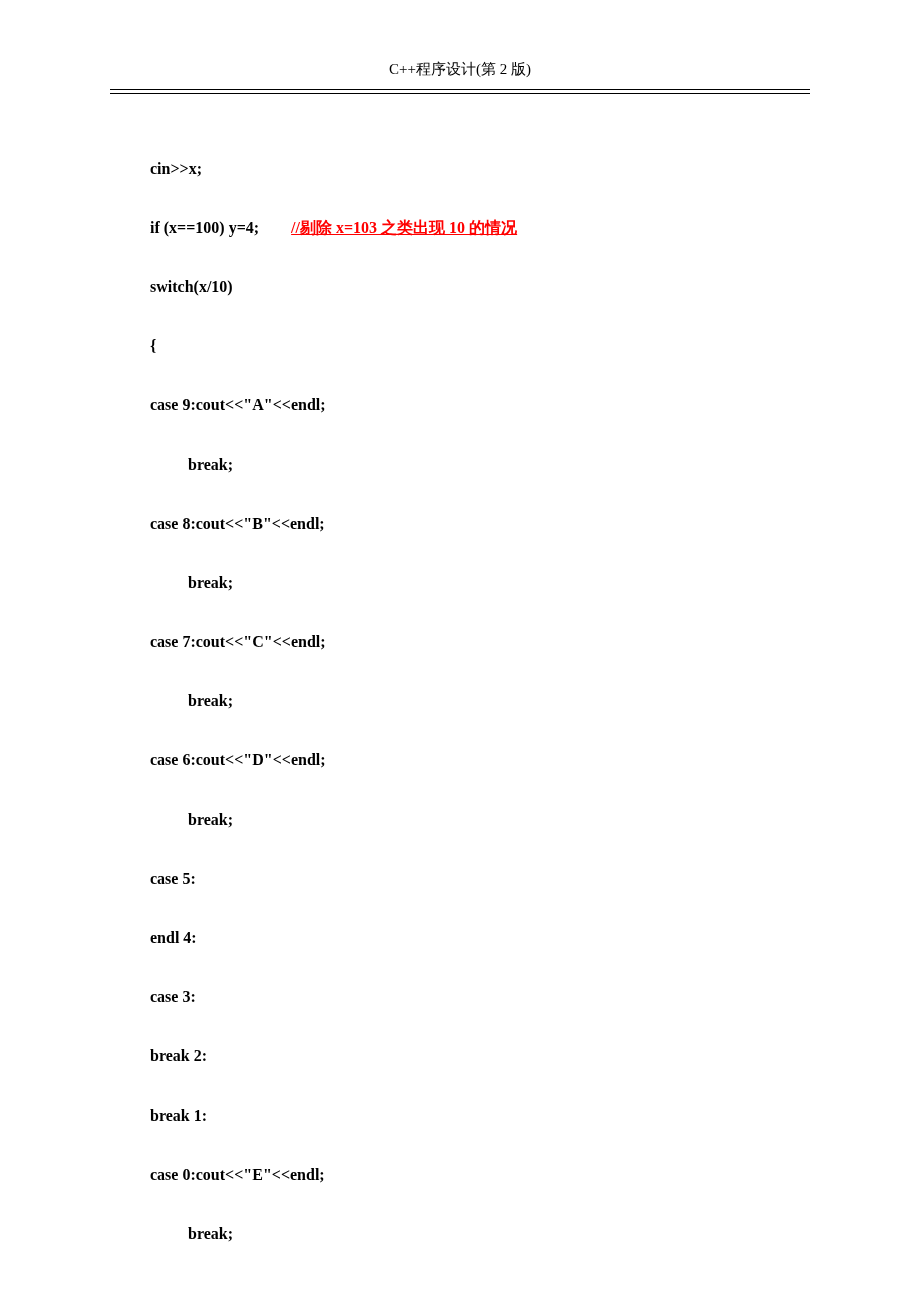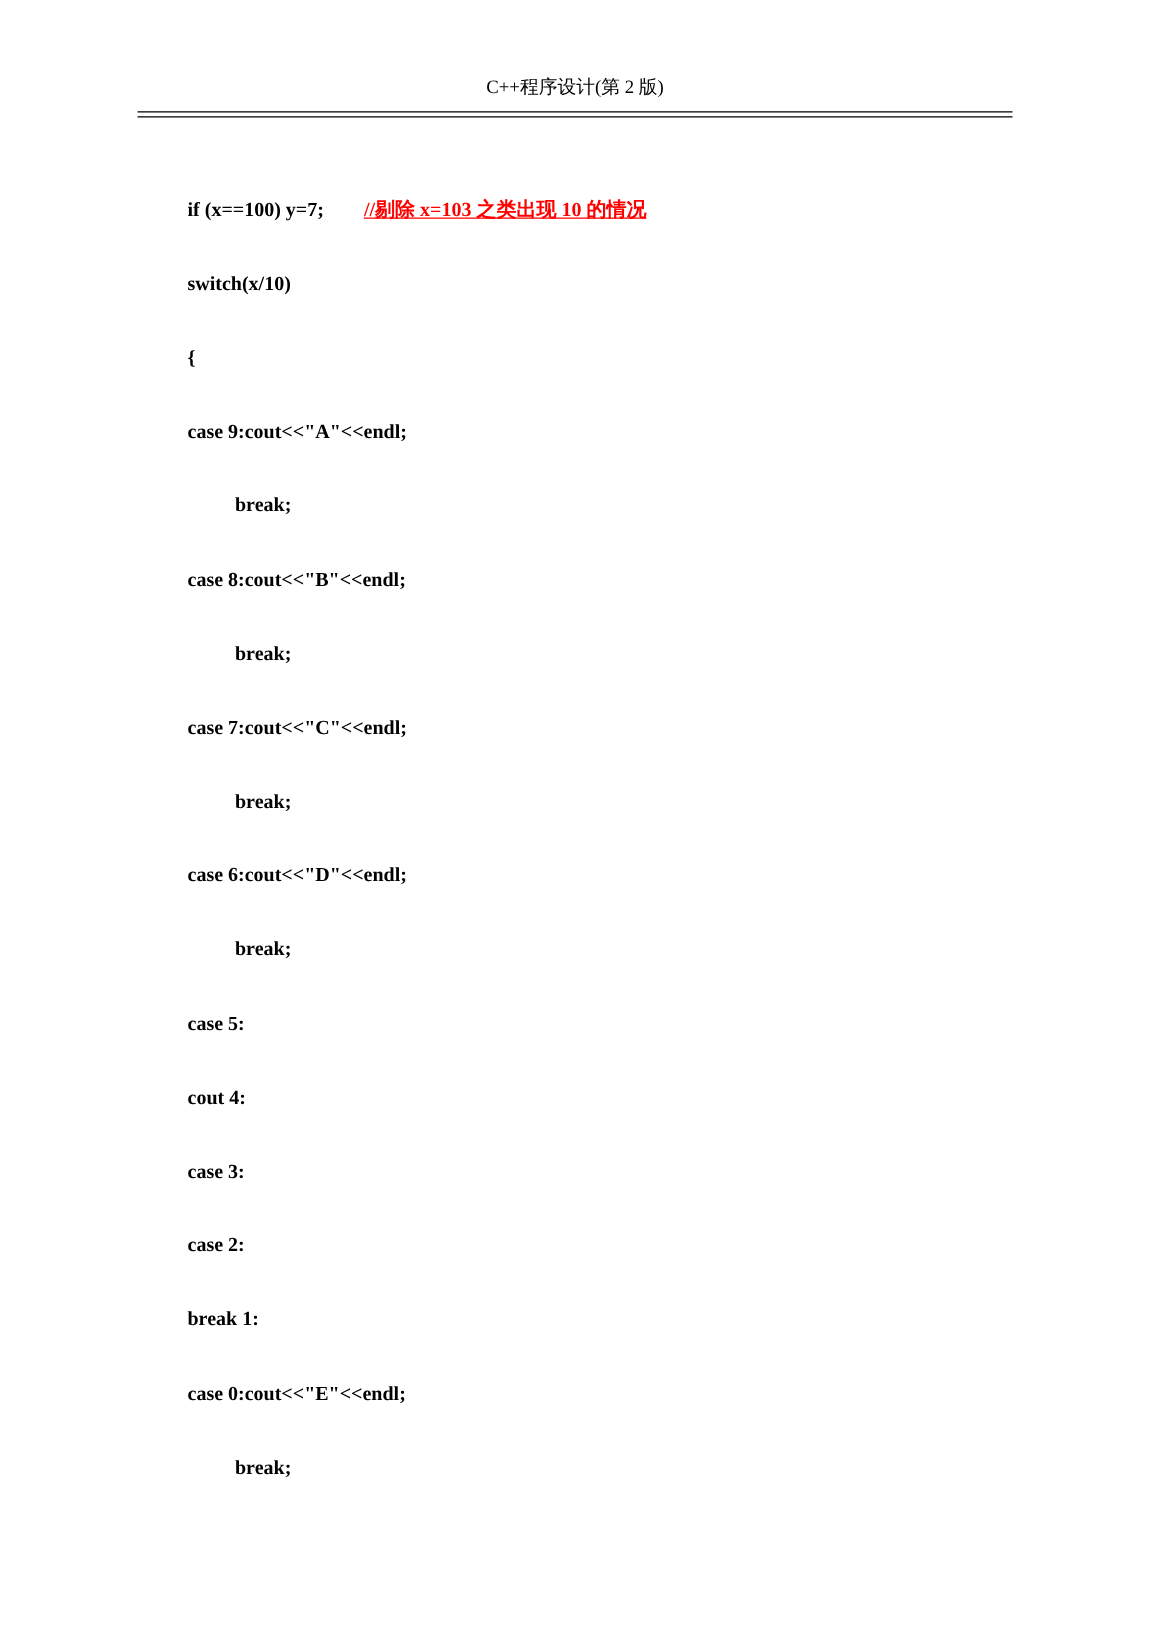--- a/index.html
+++ b/index.html
@@ -46,35 +46,36 @@
 <body>
 
 <div class="page">
 
   <div class="header-container">
     <span class="header-text">C++程序设计(第 2 版)</span>
   </div>
   <div class="header-underline"></div>
 
   <div class="code-block">
-<div class="indent-1"><span>if (x==100) y=7;        </span><span class="red">//剔除 x=103 之类出现 10 的情况</span></div>
+<div class="indent-1">cin&gt;&gt;x;</div>
+<div class="indent-1"><span>if (x==100) y=4;        </span><span class="red">//剔除 x=103 之类出现 10 的情况</span></div>
 <div class="indent-1">switch(x/10)</div>
 <div class="indent-1">{</div>
 <div class="indent-1">case 9:cout&lt;&lt;"A"&lt;&lt;endl;</div>
 <div class="indent-2">break;</div>
 <div class="indent-1">case 8:cout&lt;&lt;"B"&lt;&lt;endl;</div>
 <div class="indent-2">break;</div>
 <div class="indent-1">case 7:cout&lt;&lt;"C"&lt;&lt;endl;</div>
 <div class="indent-2">break;</div>
 <div class="indent-1">case 6:cout&lt;&lt;"D"&lt;&lt;endl;</div>
 <div class="indent-2">break;</div>
 <div class="indent-1">case 5:</div>
-<div class="indent-1">cout 4:</div>
+<div class="indent-1">endl 4:</div>
 <div class="indent-1">case 3:</div>
-<div class="indent-1">case 2:</div>
+<div class="indent-1">break 2:</div>
 <div class="indent-1">break 1:</div>
 <div class="indent-1">case 0:cout&lt;&lt;"E"&lt;&lt;endl;</div>
 <div class="indent-2">break;</div>
 
 
 
 
   </div>
 
 </div>

